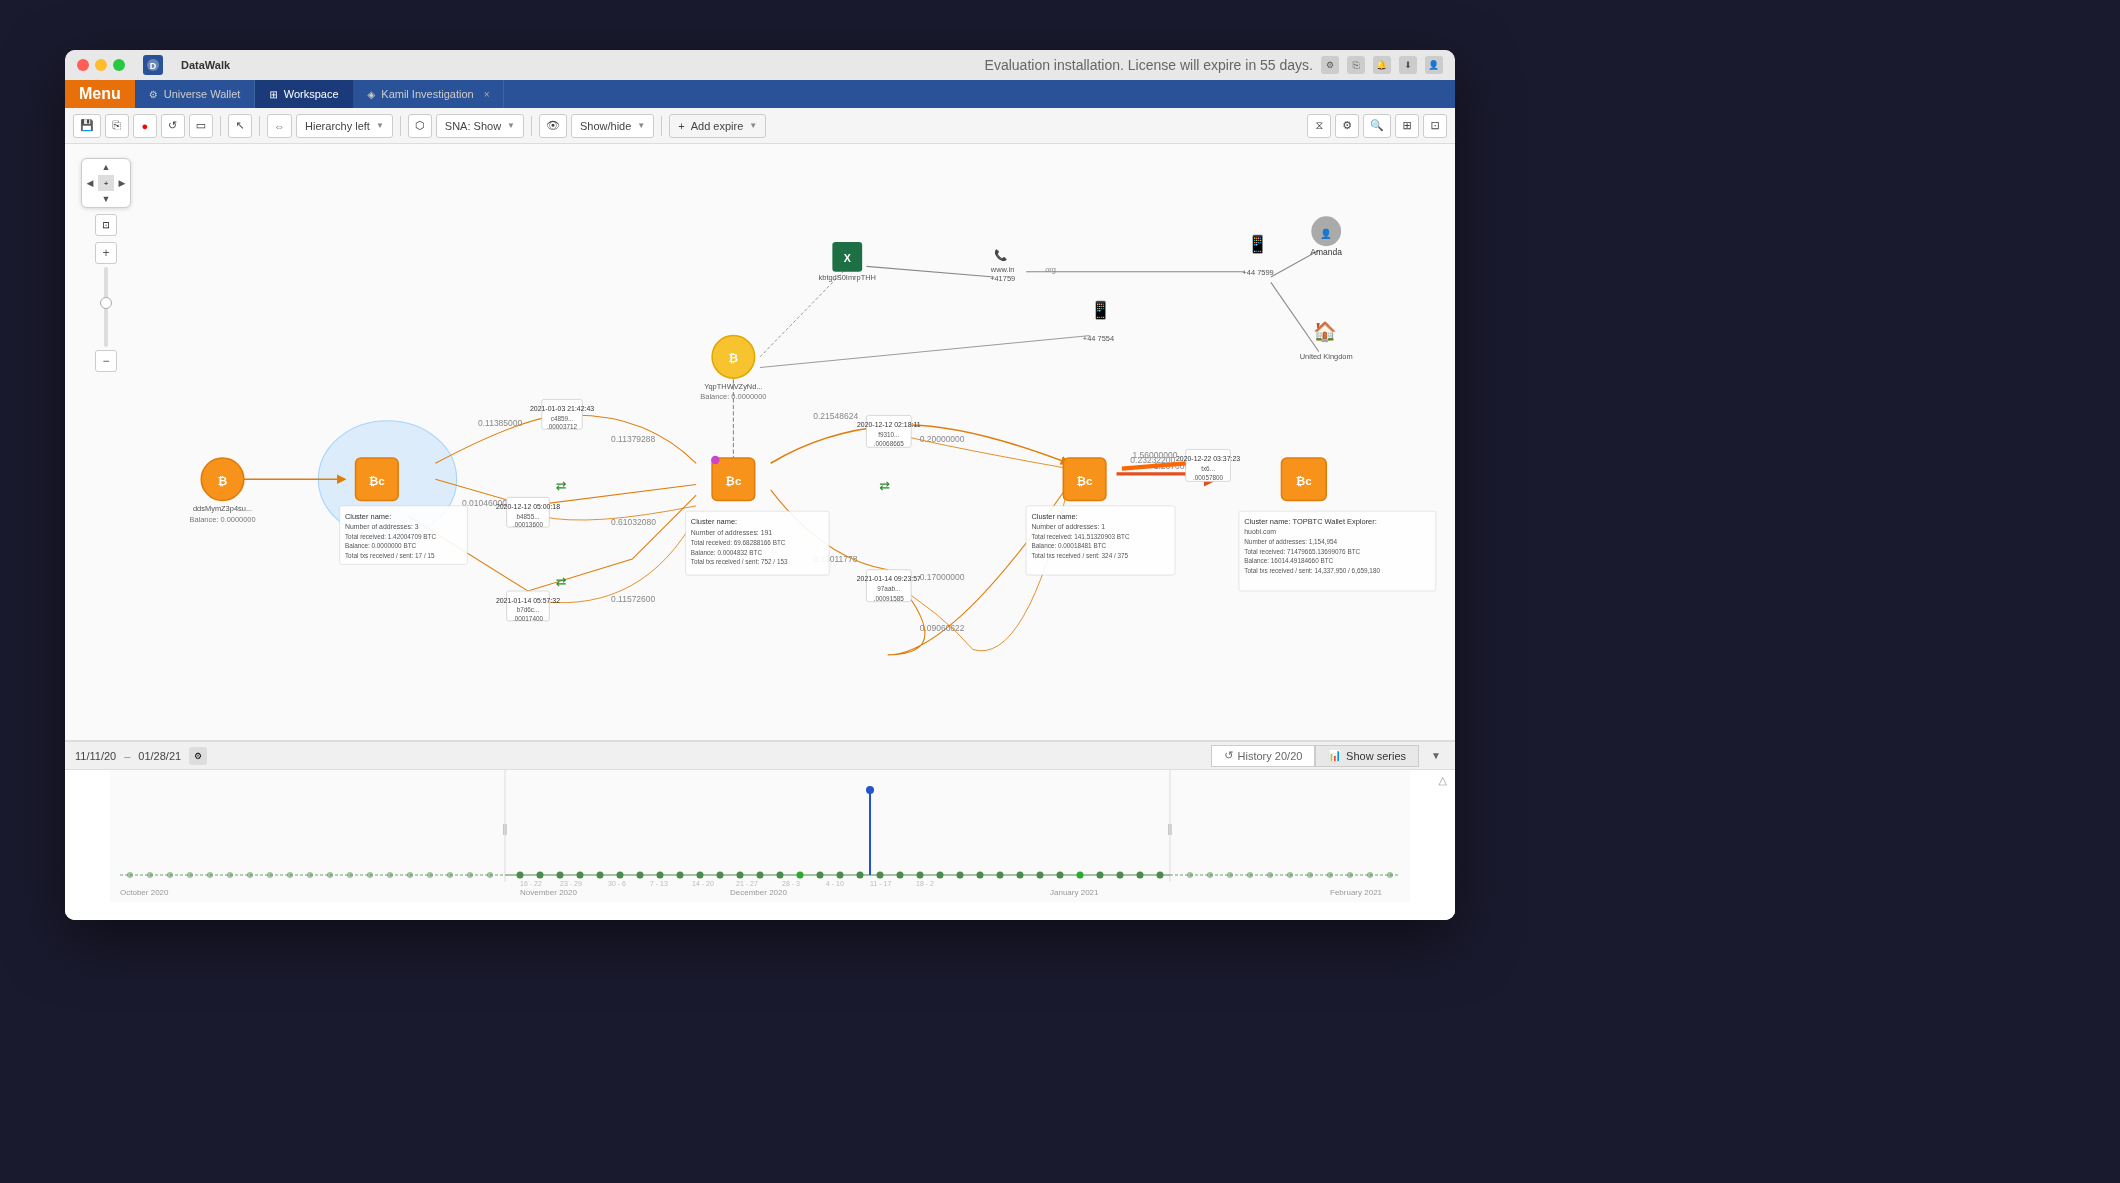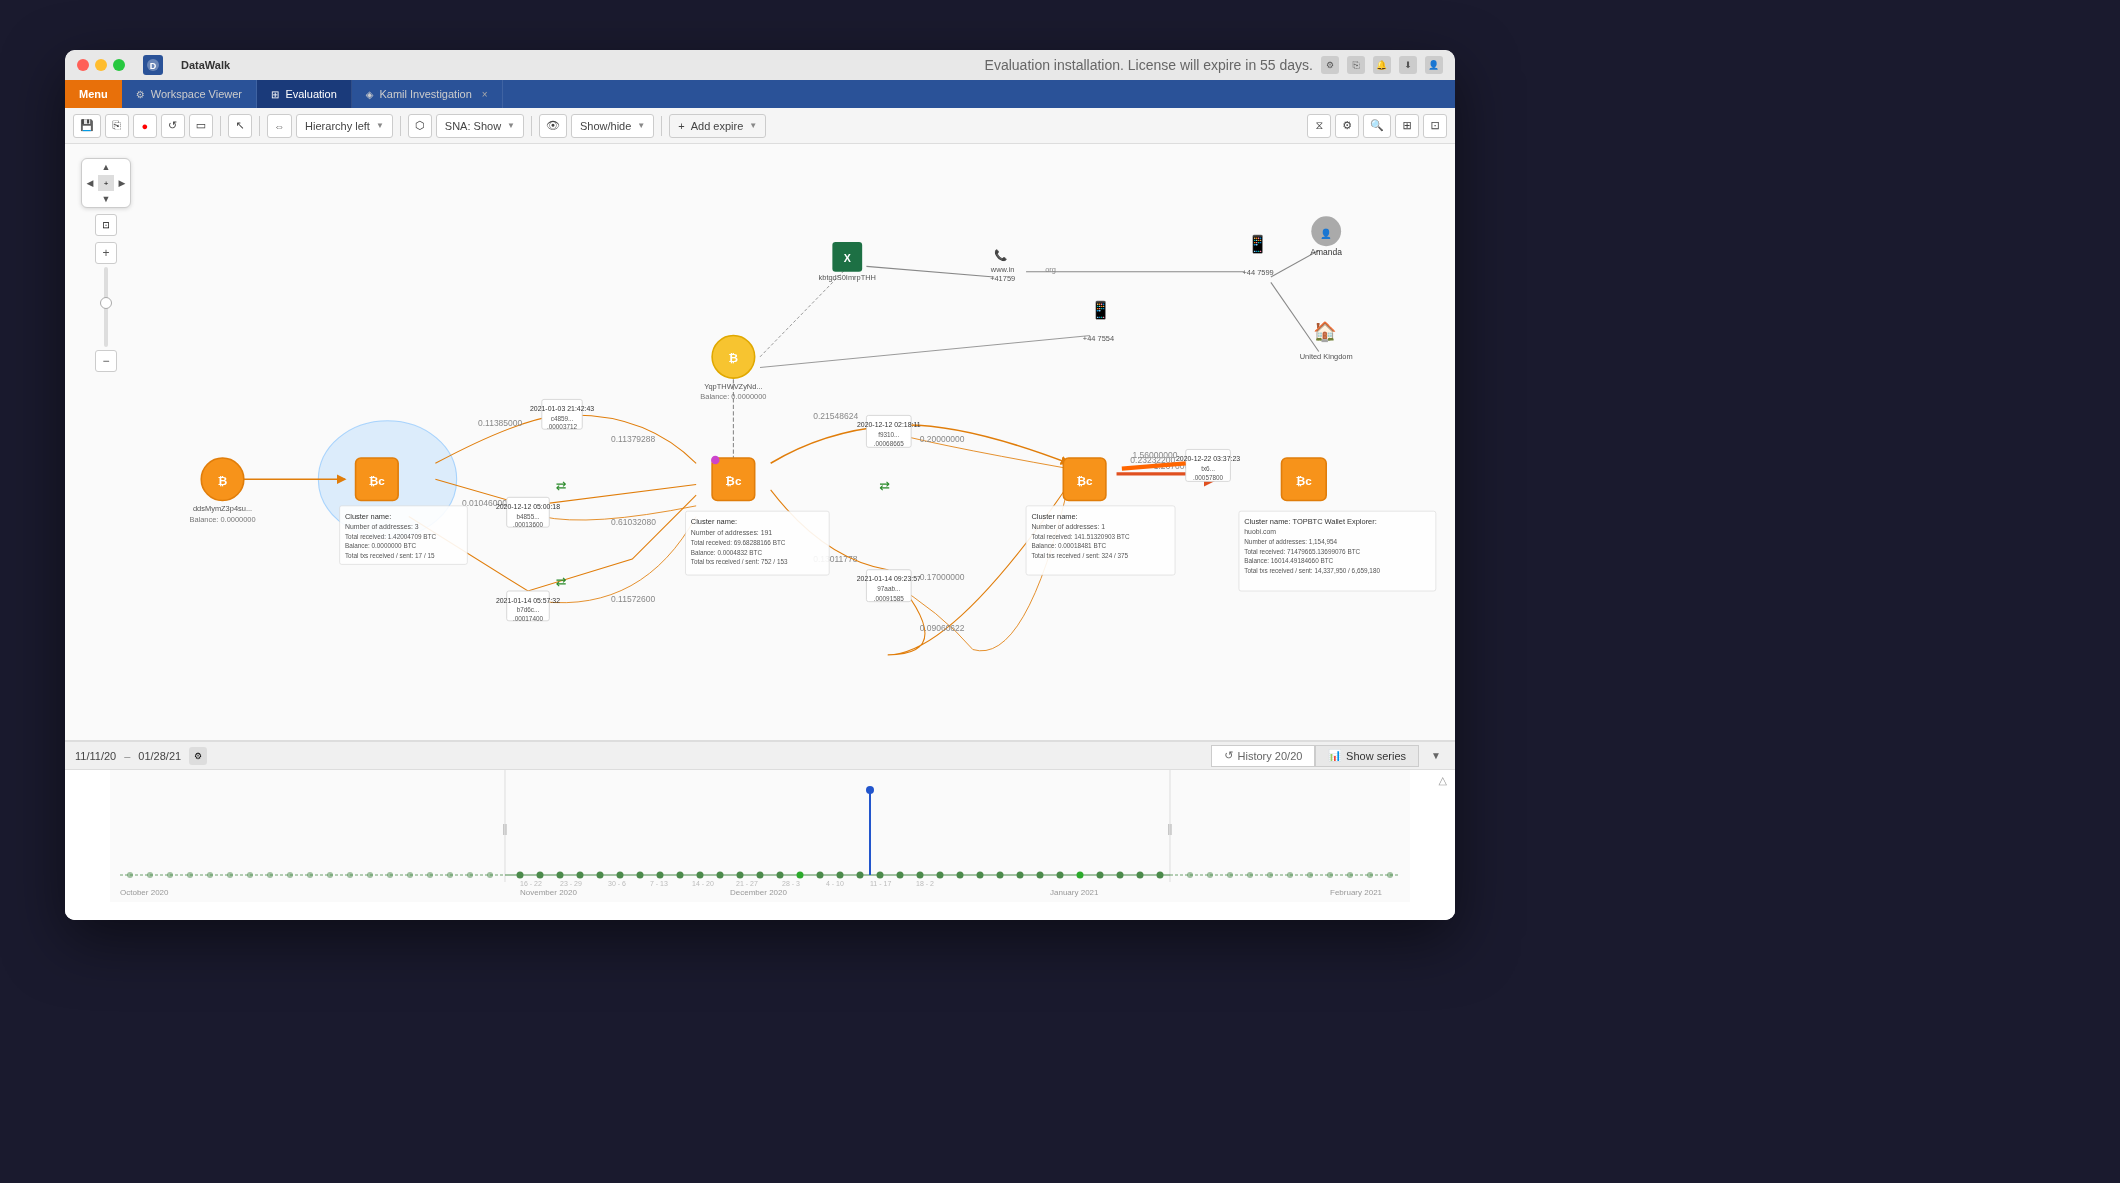--- a/index.html
+++ b/index.html
@@ -17,21 +17,21 @@
     .titlebar-logo { display: flex; align-items: center; gap: 6px; margin-left: 10px; }
     .logo-icon { width: 20px; height: 20px; background: #2a5298; border-radius: 3px; display: flex; align-items: center; justify-content: center; }
     .logo-text { font-size: 11px; font-weight: 600; color: #333; padding-left: 12px; }
     .titlebar-spacer { flex: 1; }
     .titlebar-notice { font-size: 14px; color: #666; }
     .titlebar-actions { display: flex; gap: 8px; }
     .titlebar-btn { width: 18px; height: 18px; background: #ccc; border-radius: 3px; display: flex; align-items: center; justify-content: center; font-size: 9px; color: #555; cursor: pointer; }
 
     
     .tabbar { background: #2a5298; height: 28px; display: flex; align-items: center; }
-    .tabbar-menu { background: #e8700a; color: white; font-size: 11px; font-weight: 600; padding: 0 14px; height: 100%; display: flex; align-items: center; cursor: pointer; }
+    .tabbar-menu { background: #e8700a; color: white; font-size: 16px; font-weight: 600; padding: 0 14px; height: 100%; display: flex; align-items: center; cursor: pointer; }
     .tab { display: flex; align-items: center; gap: 6px; padding: 0 14px; height: 100%; font-size: 11px; color: #ccc; cursor: pointer; border-right: 1px solid rgba(255,255,255,0.1); }
     .tab.active { background: #1a3a7a; color: white; }
     .tab-icon { font-size: 10px; }
     .tab-close { font-size: 10px; color: #aaa; margin-left: 4px; }
 
     
     .toolbar { background: #f5f5f5; height: 36px; display: flex; align-items: center; padding: 0 8px; gap: 4px; border-bottom: 1px solid #ddd; }
     .tb-btn { background: white; border: 1px solid #ccc; border-radius: 3px; height: 24px; min-width: 24px; display: flex; align-items: center; justify-content: center; font-size: 11px; color: #444; cursor: pointer; padding: 0 6px; gap: 4px; }
     .tb-separator { width: 1px; background: #ccc; height: 20px; margin: 0 3px; }
     .tb-dropdown { background: white; border: 1px solid #ccc; border-radius: 3px; height: 24px; display: flex; align-items: center; padding: 0 8px; font-size: 11px; color: #444; cursor: pointer; gap: 6px; }
@@ -104,25 +104,25 @@
       <div class="titlebar-btn">🔔</div>
       <div class="titlebar-btn">⬇</div>
       <div class="titlebar-btn">👤</div>
     </div>
   </div>
 
   <div class="tabbar">
     <div class="tabbar-menu">Menu</div>
     <div class="tab">
       <span class="tab-icon">⚙</span>
-      <span>Workspace Viewer</span>
+      <span>Universe Wallet</span>
     </div>
     <div class="tab active">
       <span class="tab-icon">⊞</span>
-      <span>Evaluation</span>
+      <span>Workspace</span>
     </div>
     <div class="tab">
       <span class="tab-icon">◈</span>
       <span>Kamil Investigation</span>
       <span class="tab-close">×</span>
     </div>
   </div>
 
   <div class="toolbar">
     <div class="tb-btn">💾</div>

